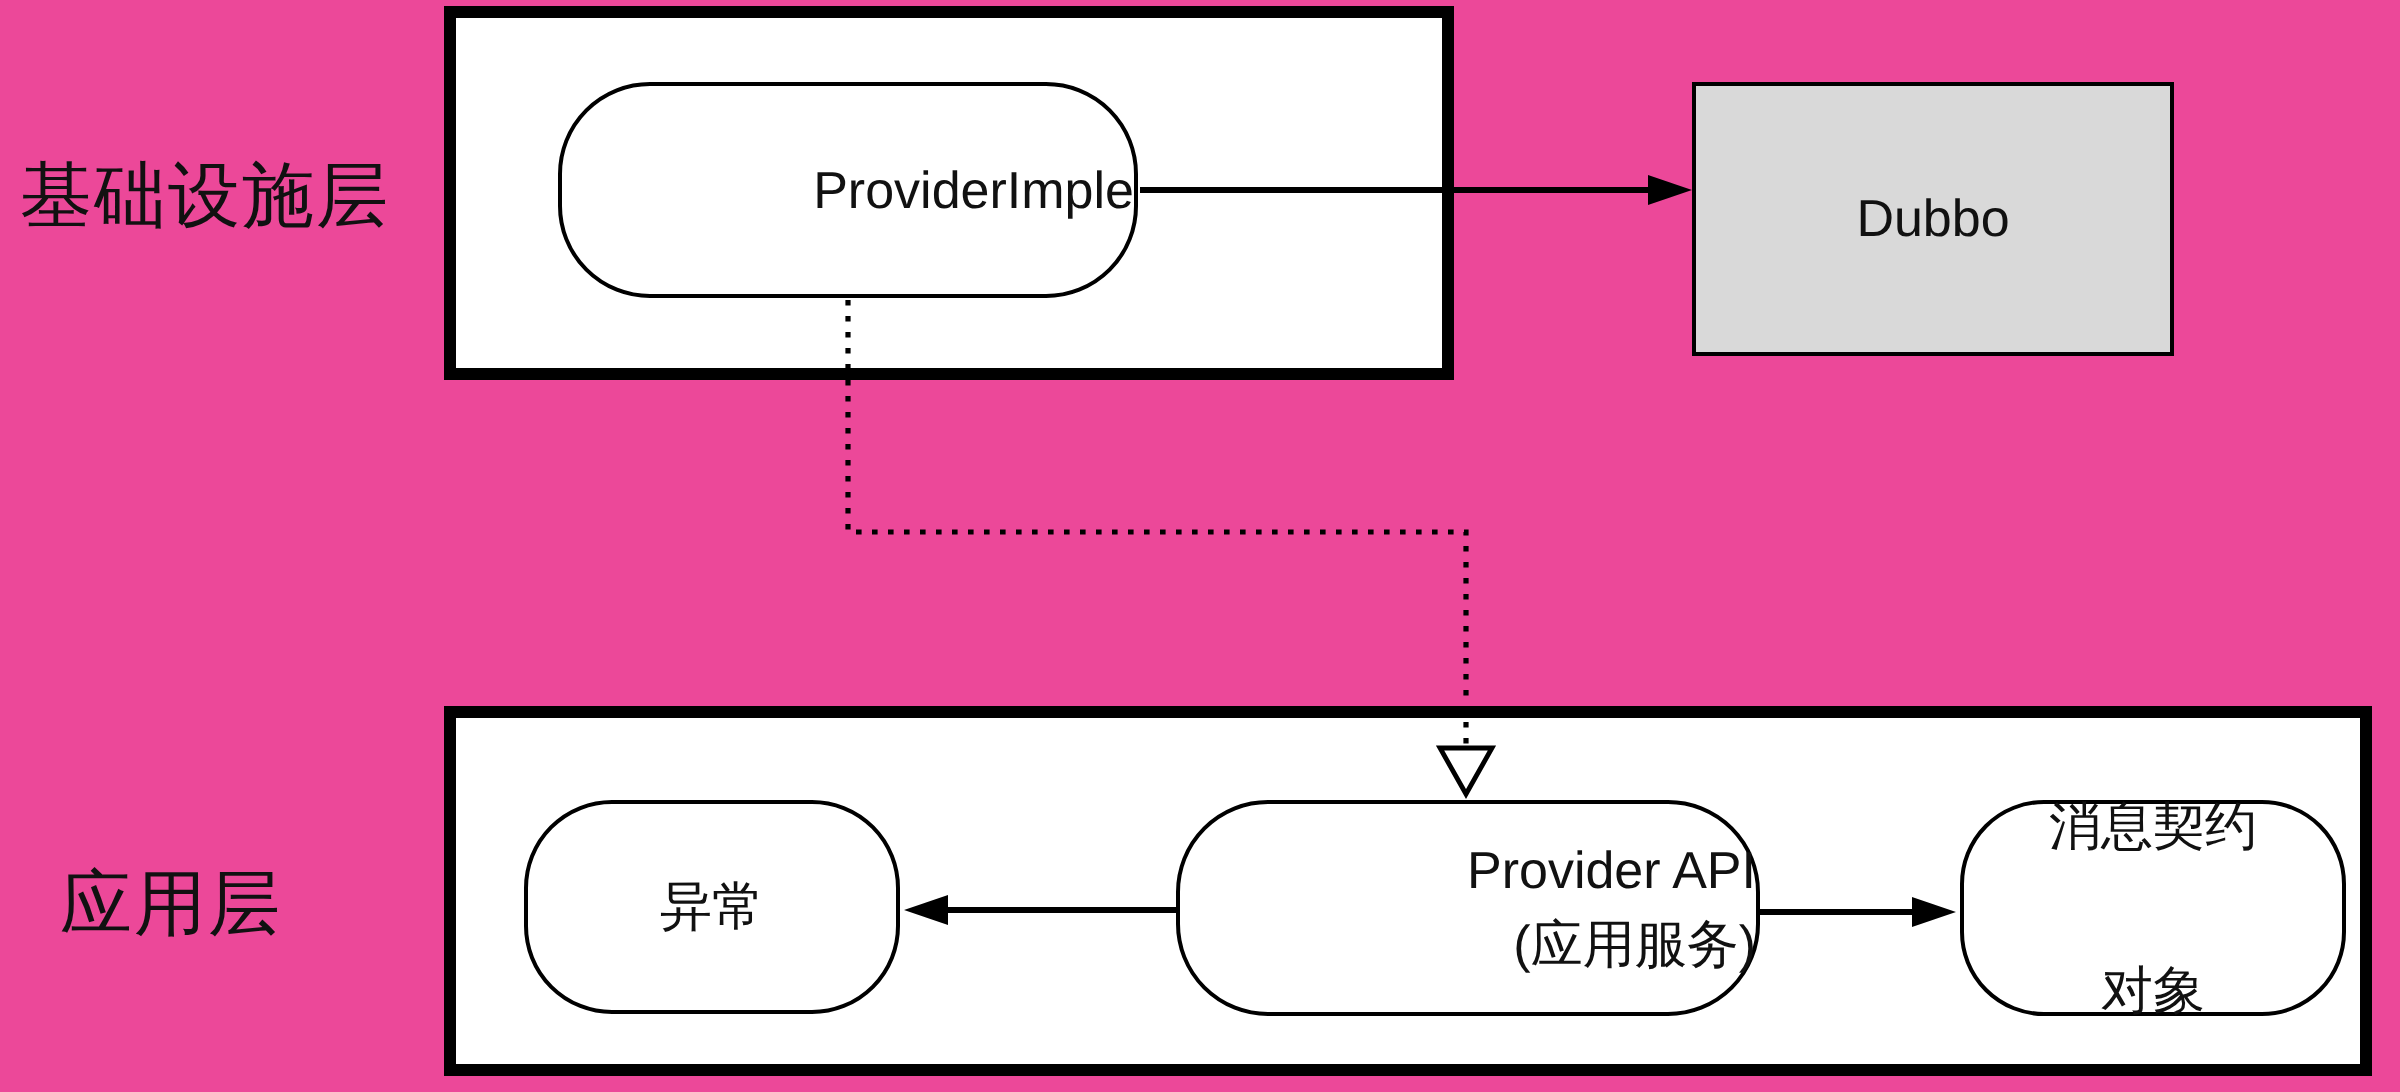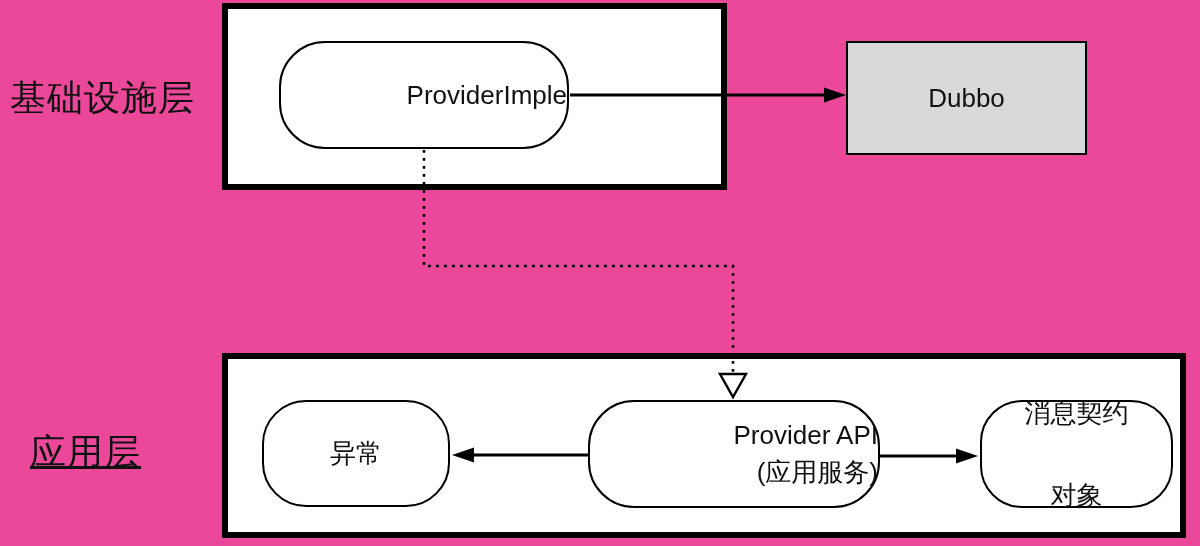--- a/index.html
+++ b/index.html
@@ -51,28 +51,28 @@
     color: #111111;
   }
   .rounded {
     border-radius: 46px;
     align-items: flex-end;
   }
   .rect {
     border-radius: 0;
   }
   #node-provider-imple { left: 279px; top: 41px;  width: 290px; height: 108px; }
-  #node-dubbo          { left: 846px; top: 41px;  width: 241px; height: 114px; background: #d9d9d9; }
+  #node-dubbo          { left: 846px; top: 41px;  width: 241px; height: 137px; background: #d9d9d9; }
   #node-exception      { left: 262px; top: 400px; width: 188px; height: 107px; border-radius: 44px; text-align: right; }
   #node-provider-api   { left: 588px; top: 400px; width: 292px; height: 108px; }
   #node-message        { left: 980px; top: 400px; width: 193px; height: 108px; border-radius: 42px; gap: 45px; }
   #box-infra { left: 222px; top: 3px;   width: 505px; height: 187px; }
   #box-app   { left: 222px; top: 353px; width: 964px; height: 185px; }
   #label-infra { left: 10px; top: 77px; }
-  #label-app   { left: 30px; top: 431px; text-decoration: underline; }
+  #label-app   { left: 30px; top: 431px; }
   .edges-svg {
     position: absolute;
     left: 0;
     top: 0;
     width: 1200px;
     height: 546px;
     z-index: 4;
     pointer-events: none;
   }
 </style>

